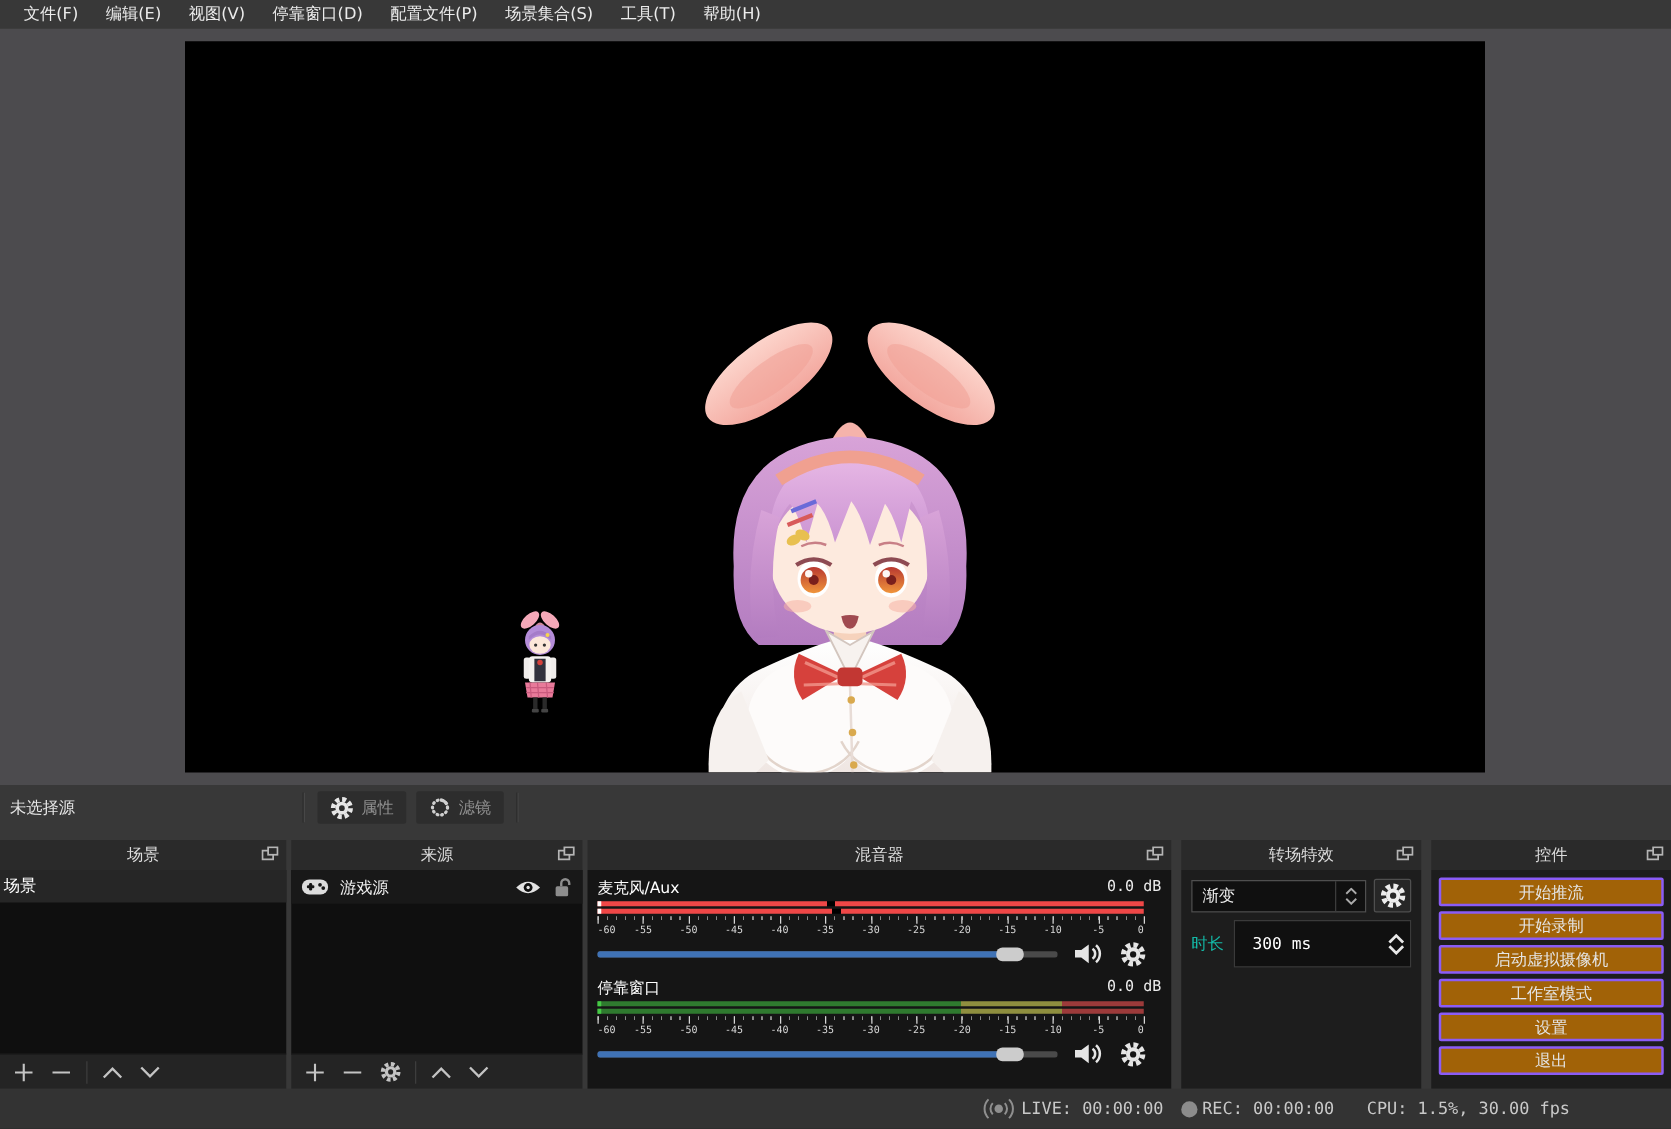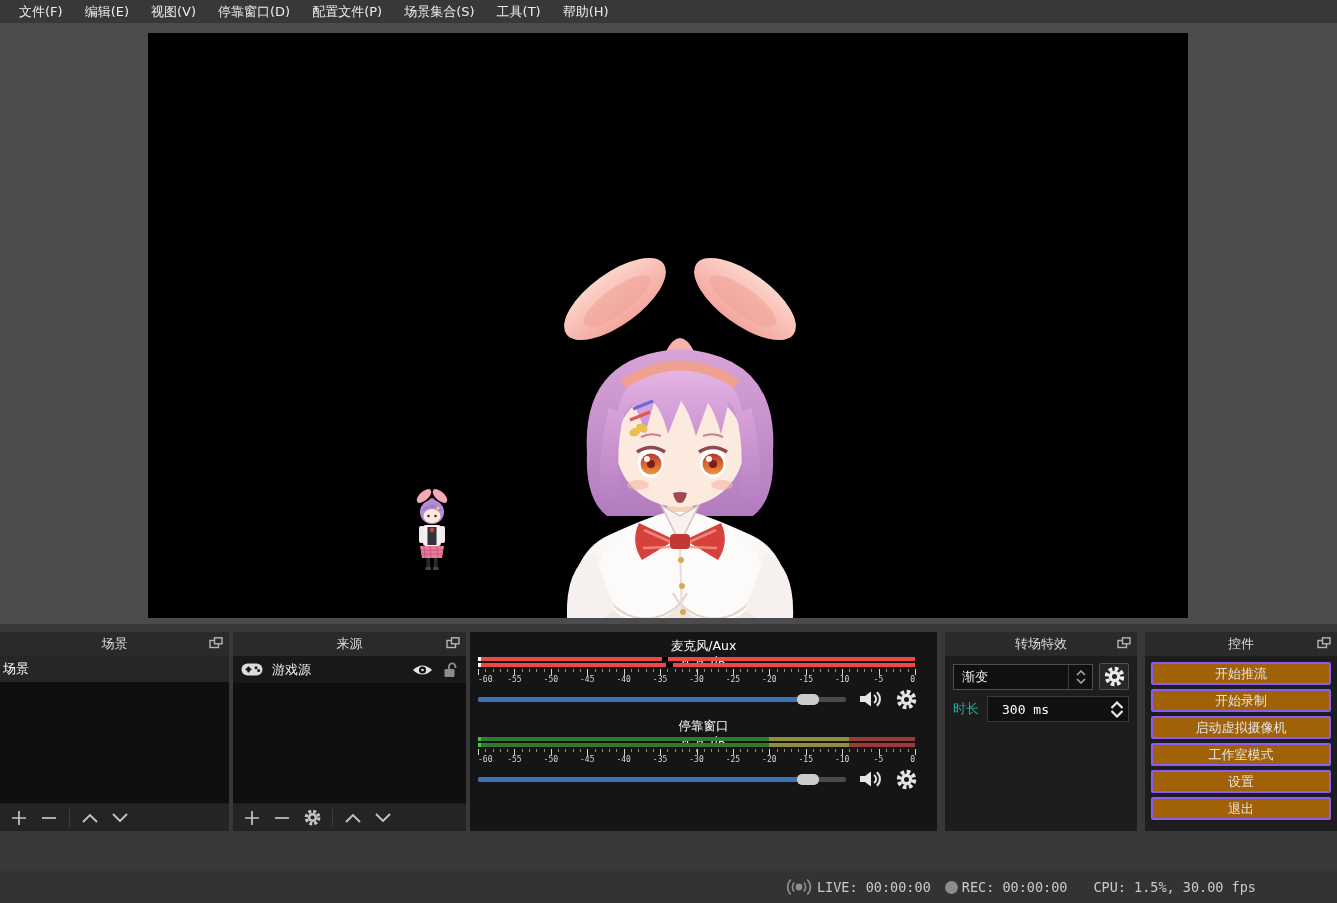--- a/index.html
+++ b/index.html
@@ -16,21 +16,21 @@
   .preview-wrap { position:absolute; left:0; top:23px; width:1337px; height:605px; background:#4c4b4e; }
   .canvas { position:absolute; left:148px; top:10px; width:1040px; height:585px; background:#000; overflow:hidden; }
 
   
   .srcbar { position:absolute; left:0; top:628px; width:1337px; height:36px; background:#383838; display:flex; align-items:center; }
   .srcbar .status { margin-left:8px; font-size:13px; color:#e5e5e5; width:228px; }
   .vsep { width:2px; height:24px; background:#2b2b2b; border-right:1px solid #474747; margin:0 6px; }
   .tbtn { display:flex; align-items:center; gap:6px; height:26px; padding:0 10px; background:#2d2d2d; border-radius:2px; margin:0 4px; font-size:13px; color:#8f8f8f; }
 
   
-  .docks { position:absolute; left:0; top:624px; width:1337px; height:207px; background:#383838; }
+  .docks { position:absolute; left:0; top:664px; width:1337px; height:207px; background:#383838; }
   .panel { position:absolute; top:8px; height:199px; display:flex; flex-direction:column; }
   .phead { height:24px; background:#2a2a2a; display:flex; align-items:center; justify-content:center; position:relative; font-size:13px; color:#dcdcdc; flex:0 0 auto; }
   .phead .dockico { position:absolute; right:6px; top:5px; }
   .pbody { flex:1 1 auto; position:relative; }
   .ptools { flex:0 0 28px; background:#242424; display:flex; align-items:center; padding-left:4px; border-top:1px solid #1c1c1c; }
   .ptools .ibtn { width:30px; height:24px; display:flex; align-items:center; justify-content:center; }
   .ptools .tsep { width:1px; height:18px; background:#3d3d3d; margin:0 5px; }
 
   .panel-scenes   { left:0;     width:229px; }
   .panel-sources  { left:233px; width:233px; }
@@ -39,21 +39,21 @@
   .panel-controls { left:1145px;width:192px; }
 
   .listbody { background:#0f0f0f; }
   .scene-row { height:26px; background:#262626; color:#fff; font-size:13px; display:flex; align-items:center; padding-left:3px; }
   .source-row { height:27px; background:#181818; color:#f0f0f0; font-size:13px; display:flex; align-items:center; padding:0 8px; gap:9px; }
   .source-row .grow { flex:1; }
 
   
   .mixbody { background:#151515; padding:6px 8px 0 8px; }
   .chan { margin-bottom:9px; }
-  .chan-top { display:flex; justify-content:space-between; align-items:center; height:18px;flex-direction:column; }
+  .chan-top { display:flex; justify-content:space-between; align-items:flex-start; height:18px; }
   .chan-name { font-size:12.5px; color:#fff; }
   .chan-db { font-size:12px; color:#ececec; }
   .meter { position:relative; width:437px; margin-top:1px; }
   .meter .bar { height:4px; margin-bottom:2px; position:relative; }
   .meter-red .bar1 { background:linear-gradient(90deg,#ef4747 0 42%,#000 42% 43.4%,#ef4747 43.4% 100%); }
   .meter-red .bar2 { background:linear-gradient(90deg,#ef4747 0 43%,#000 43% 44.6%,#ef4747 44.6% 100%); }
   .meter-red .bar::before { content:""; position:absolute; left:0; top:0; width:3px; height:4px; background:#fff; }
   .meter-gyr .bar { background:linear-gradient(90deg,#2f7a2f 0 66.5%,#8f8f3f 66.5% 85%,#9c3a3a 85% 100%); }
   .meter-gyr .bar::before { content:""; position:absolute; left:0; top:0; width:3px; height:4px; background:#45c945; }
   .scale { position:relative; width:437px; height:15px; }
@@ -71,21 +71,21 @@
   .chan-ctl .cicon { margin-left:13px; display:flex; align-items:center; }
 
   
   .transbody { background:#1d1d1d; padding:7px 8px; }
   .trow { display:flex; align-items:center; margin-bottom:6px;justify-content:flex-end; }
   .combo { width:147px; height:26px; background:#101010; border:1px solid #4f4f4f; display:flex; align-items:center; font-size:13px; color:#f0f0f0; }
   .combo .cval { flex:1; padding-left:8px; }
   .combo .cspin { width:24px; height:100%; border-left:1px solid #3c3c3c; display:flex; flex-direction:column; align-items:center; justify-content:center; gap:2px; }
   .sqbtn { width:31px; height:27px; margin-left:6px; background:#272727; border:1px solid #4f4f4f; border-radius:2px; display:flex; align-items:center; justify-content:center; }
   .dlabel { font-size:13px; color:#14b8a6; width:34px; }
-  .spinbox { position:relative; width:142px; height:26px; background:#101010; border:1px solid #3a3a3a; display:flex; align-items:center; }
+  .spinbox { position:relative; width:142px; height:38px; background:#101010; border:1px solid #3a3a3a; display:flex; align-items:center; }
   .spinbox .sval { flex:1; padding-left:14px; font-size:13px; color:#fff; }
   .spinbox .sarrows { width:22px; height:100%; display:flex; flex-direction:column; align-items:center; justify-content:center; gap:1px; }
 
   
   .ctrlbody { background:#1d1d1d; padding:6px 6px; display:flex; flex-direction:column; gap:4px; }
   .cbtn { height:23px; background:#a16207; border:2px solid #8b5cf6; border-radius:2px; color:#e4e4e4; font-size:13px; display:flex; align-items:center; justify-content:center; }
 
   
   .statusbar { position:absolute; left:0; top:871px; width:1337px; height:32px; background:#333333; display:flex; align-items:center; justify-content:flex-end; padding-right:81px; font-size:13.5px; color:#c9c9c9; }
   .statusbar .grp { display:flex; align-items:center; gap:4px; }
@@ -361,20 +361,29 @@
         </span>
         <span class="ibtn">
           <svg viewBox="0 0 18 12" width="18" height="12">
               <polyline points="2,2 9,9 16,2" fill="none" stroke="#c4c4c4" stroke-width="1.9"></polyline>
             </svg>
         </span>
       </div>
     </div>
 
     <div class="panel panel-mixer">
+      <div class="phead">
+        <span>混音器</span>
+        <span class="dockico">
+          <svg viewBox="0 0 14 12" width="14" height="12">
+            <rect x="1" y="3.5" width="8.5" height="7" fill="none" stroke="#b5b5b5" stroke-width="1.4"></rect>
+            <rect x="5.5" y="0.8" width="7.5" height="6" fill="#2a2a2a" stroke="#b5b5b5" stroke-width="1.4"></rect>
+          </svg>
+        </span>
+      </div>
       <div class="pbody mixbody">
 
         <div class="chan">
           <div class="chan-top">
             <span class="chan-name">麦克风/Aux</span>
             <span class="chan-db mono">0.0 dB</span>
           </div>
           <div class="meter meter-red">
             <div class="bar bar1"></div>
             <div class="bar bar2"></div>

